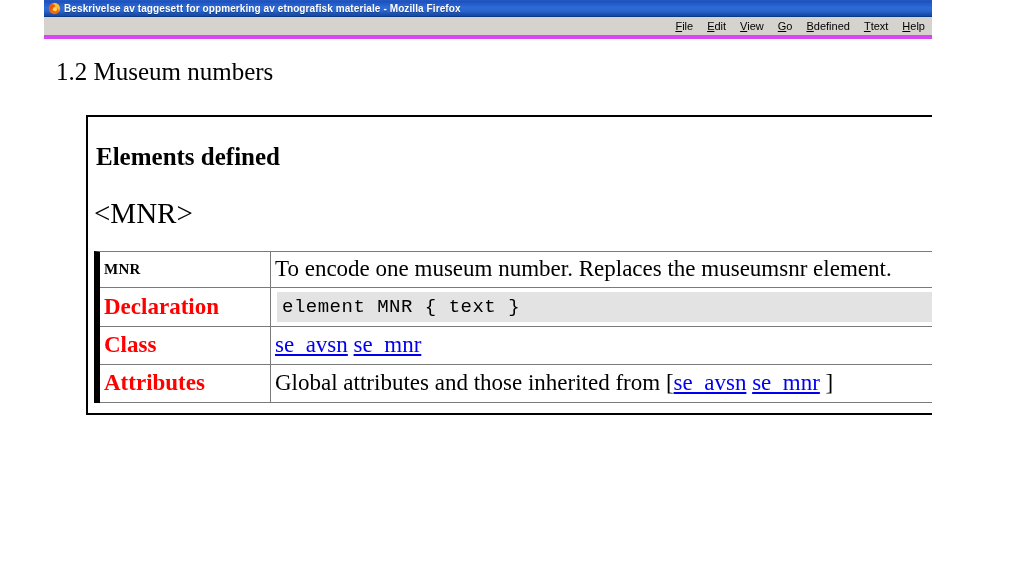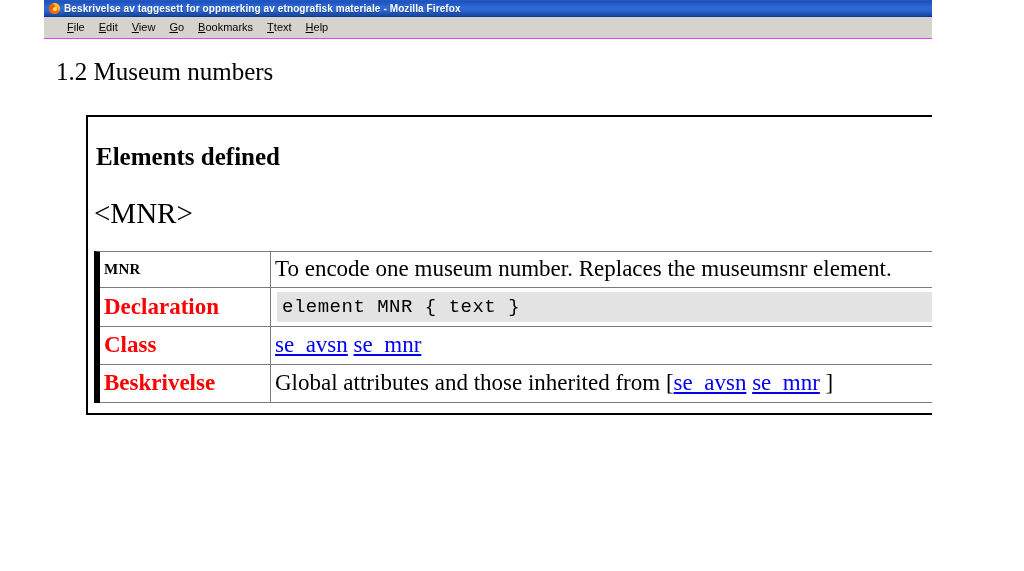--- a/index.html
+++ b/index.html
@@ -57,25 +57,26 @@
     font-weight: bold;
     letter-spacing: 0.1px;
     white-space: nowrap;
     text-shadow: 0 1px 1px rgba(0,0,0,0.35);
   }
 
   .menubar {
     height: 22px;
     min-height: 22px;
     background: #d6d3ce;
-    border-bottom: 1px solid #d946ef;
+    border-bottom: 4px solid #d946ef;
     display: flex;
     align-items: center;
     padding-left: 16px;
     box-sizing: border-box;
+    justify-content: flex-end;
   }
 
   .menu-item {
     font-family: "Liberation Sans", sans-serif;
     font-size: 11px;
     color: #000000;
     padding: 2px 7px;
     line-height: 13px;
     cursor: default;
     white-space: nowrap;
@@ -231,21 +232,21 @@
       </svg>
     </span>
     <span class="title-text">Beskrivelse av taggesett for oppmerking av etnografisk materiale - Mozilla Firefox</span>
   </div>
 
   <div class="menubar">
     <div class="menu-item"><u>F</u><span>ile</span></div>
     <div class="menu-item"><u>E</u><span>dit</span></div>
     <div class="menu-item"><u>V</u><span>iew</span></div>
     <div class="menu-item"><u>G</u><span>o</span></div>
-    <div class="menu-item"><u>B</u><span>ookmarks</span></div>
+    <div class="menu-item"><u>B</u><span>defined</span></div>
     <div class="menu-item"><u>T</u><span>text</span></div>
     <div class="menu-item"><u>H</u><span>elp</span></div>
   </div>
 
   <div class="content">
     <div class="doc">
 
       <h2 class="section-heading">1.2 Museum numbers</h2>
 
 
@@ -280,21 +281,21 @@
                 <span class="label-red">Class</span>
               </td>
               <td class="value-cell">
                 <a class="xlink" href="#">se_avsn</a>
                 <a class="xlink" href="#">se_mnr</a>
               </td>
             </tr>
 
             <tr>
               <td class="label-cell">
-                <span class="label-red">Beskrivelse</span>
+                <span class="label-red">Attributes</span>
               </td>
               <td class="value-cell">
                 <span>Global attributes and those inherited from [</span><a class="xlink" href="#">se_avsn</a> <a class="xlink" href="#">se_mnr</a><span class="bracket"> ]</span>
               </td>
             </tr>
           </tbody>
         </table>
 
       </div>
     </div>

